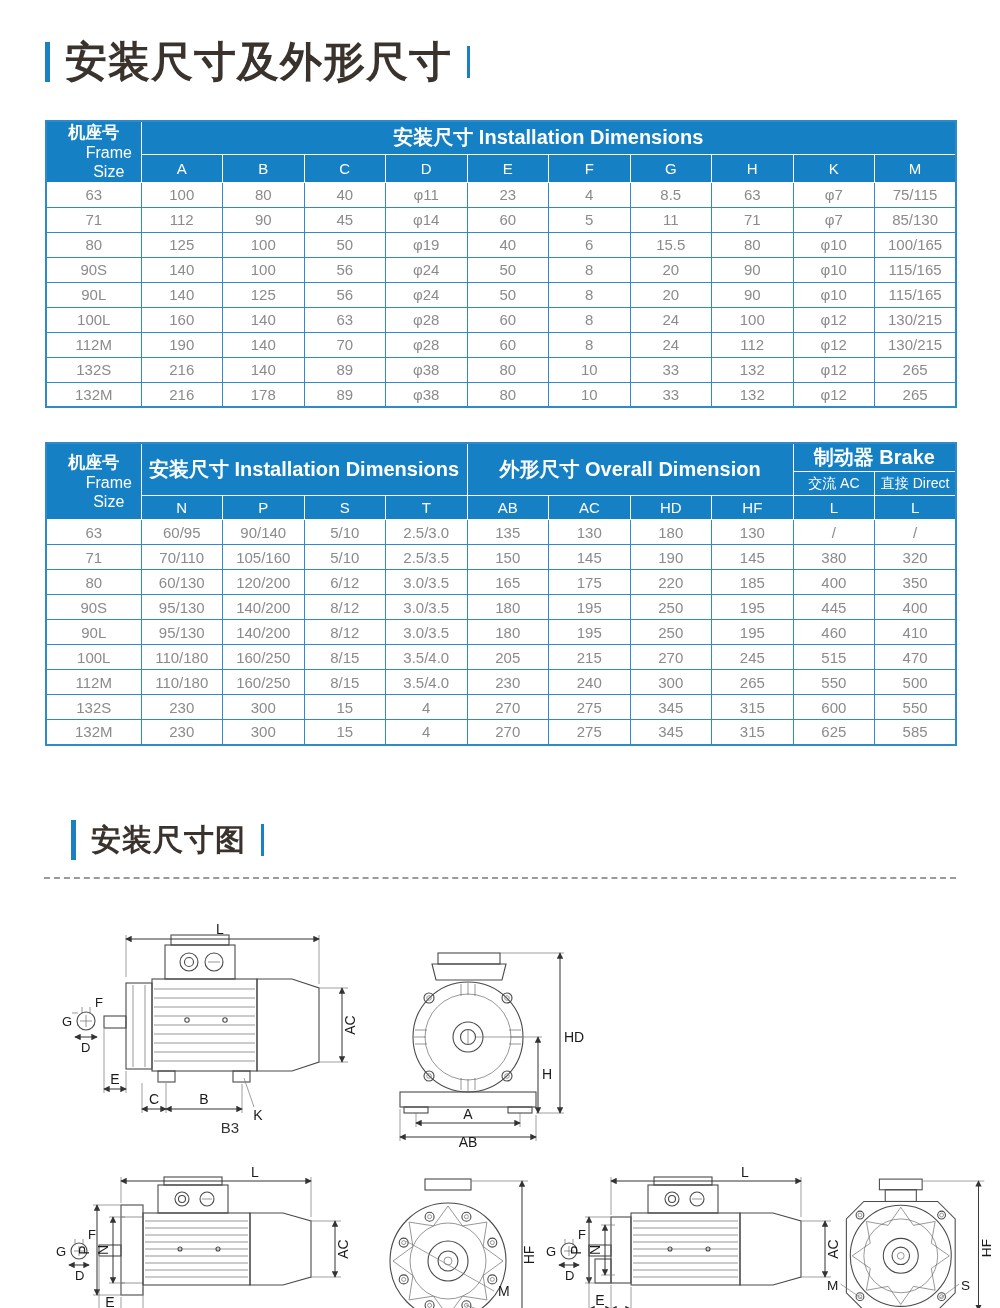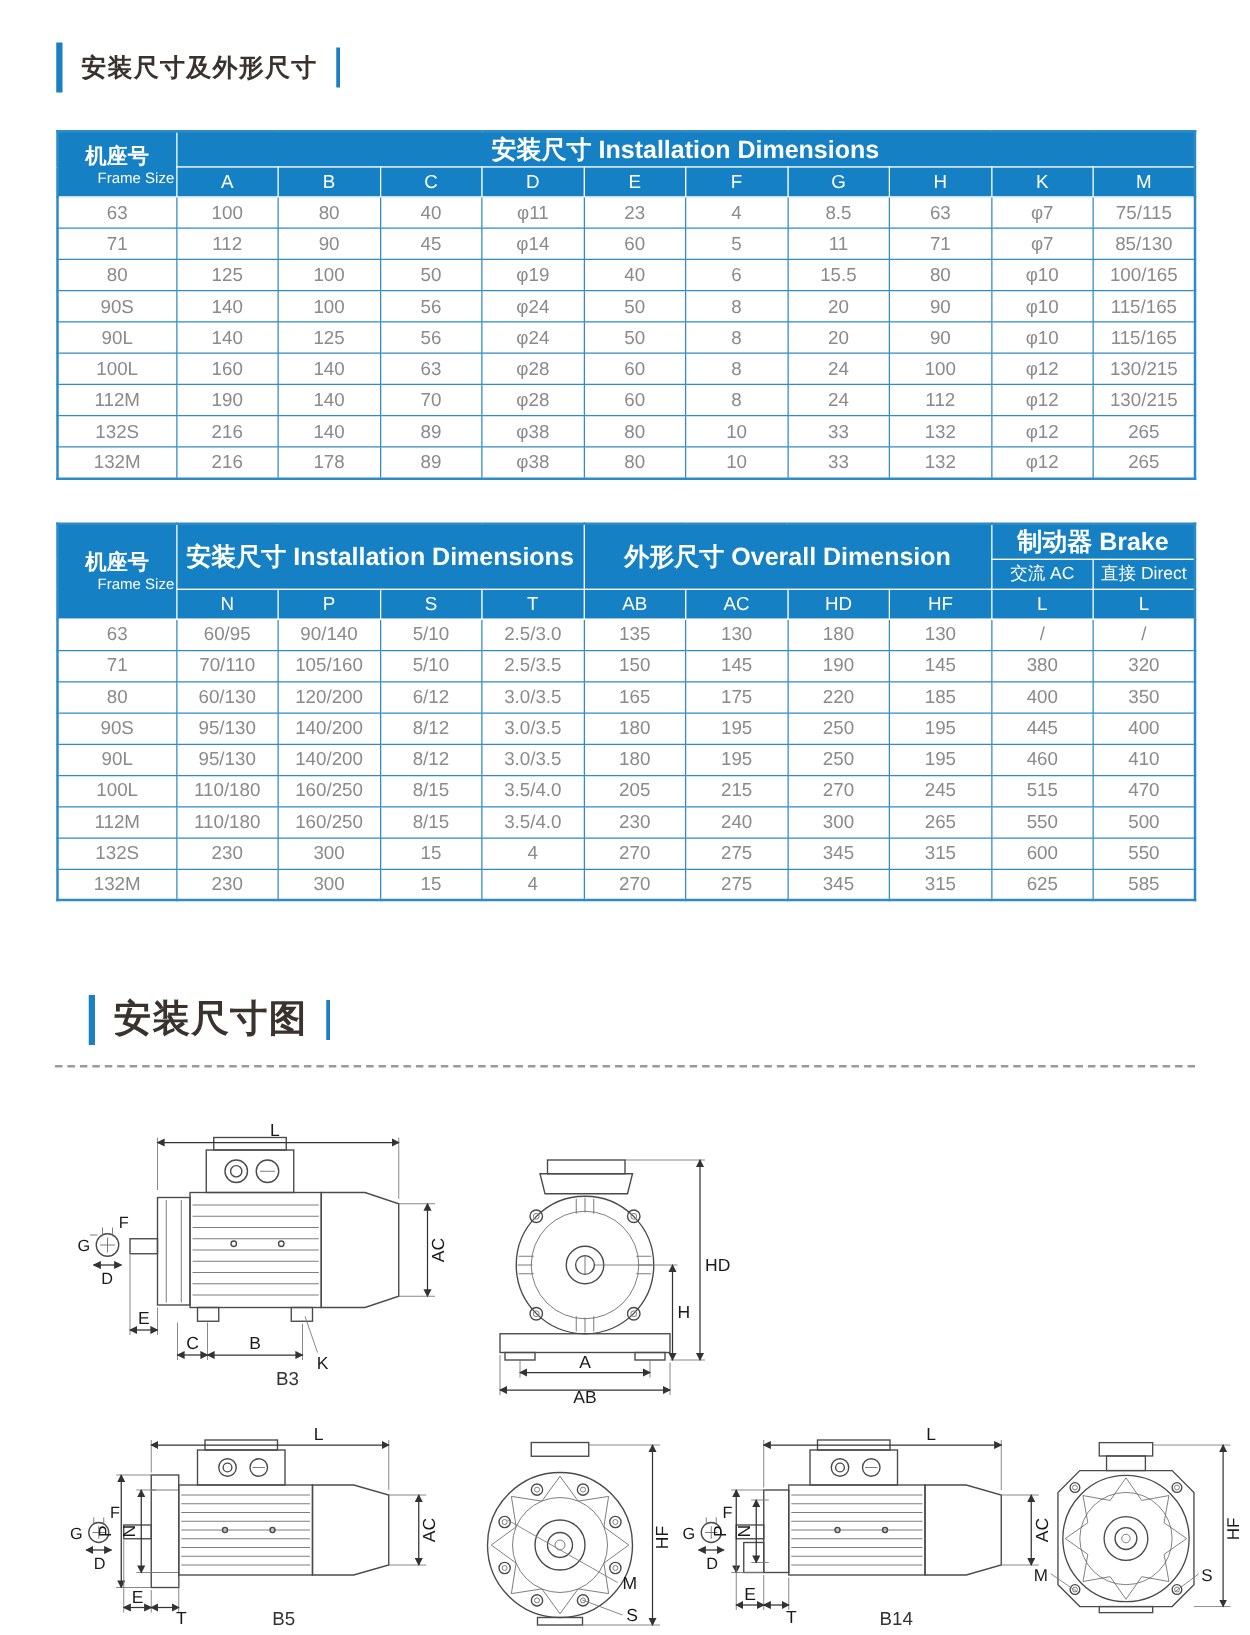--- a/index.html
+++ b/index.html
@@ -3,21 +3,21 @@
 <meta charset="utf-8">
 <style>
   * { box-sizing: border-box; margin: 0; padding: 0; }
   body {
     width: 1000px; height: 1308px; position: relative; overflow: hidden;
     background: #fff; font-family: "Liberation Sans", sans-serif;
   }
   
   .section-title { display: flex; align-items: center; margin-left: 45px; }
   .section-title .bar { width: 5px; height: 40px; background: #1b7fc4; margin-right: 15px; flex: 0 0 auto; }
-  .section-title h1 { font-size: 20px; font-weight: bold; color: #3a322c; letter-spacing: 1px; white-space: nowrap; }
+  .section-title h1 { font-size: 42px; font-weight: bold; color: #3a322c; letter-spacing: 1px; white-space: nowrap; }
   .section-title .vdiv { width: 3px; height: 32px; background: #1b7fc4; margin: 0 15px; flex: 0 0 auto; }
   .section-title .en { font-size: 16px; color: #3a322c; line-height: 1.2; }
   #title1 { margin-top: 34px; }
   #title2 { margin-top: 74px; padding-left: 26px; }
   #title2 h1 { font-size: 30px; }
   #title2 .en { font-size: 15px; }
   
   table.dim-table {
     width: 910px; margin-left: 45px; border-collapse: collapse; table-layout: fixed;
     border: 2px solid #2e8ac8;
@@ -25,21 +25,21 @@
   #table1 { margin-top: 30px; }
   #table2 { margin-top: 34px; }
   .dim-table th {
     background: #1580c4; color: #fff; font-weight: normal;
     border: 1px solid #fff; text-align: center; vertical-align: middle;
   }
   .dim-table th.group-th { font-size: 20px; height: 28px; font-weight: bold; }
   .dim-table th.col-th  { font-size: 15px; height: 24px; }
   .dim-table th.sub-th  { font-size: 14px; height: 24px; text-align: center; }
   .dim-table th.frame-th .zh { font-size: 17px; font-weight: bold; line-height: 1.25; }
-  .dim-table th.frame-th .en { font-size: 12px; line-height: 1.2; margin-left: 30px; }
+  .dim-table th.frame-th .en { font-size: 16px; line-height: 1.2; margin-left: 30px; }
   .dim-table td {
     border: 1.5px solid #2e8ac8; background: #fff; color: #8b8b8b;
     font-size: 15px; height: 25px; text-align: center; vertical-align: middle;
   }
   
   .dashline { width: 912px; margin: 16px 0 0 44px; border-top: 2px dashed #9a9a9a; height: 0; }
   
   #diagrams { position: relative; height: 456px; margin-top: 2px; }
   #diagrams svg { position: absolute; overflow: visible; }
   .draw   { stroke: #4a4a4a; stroke-width: 1.1; fill: none; }

